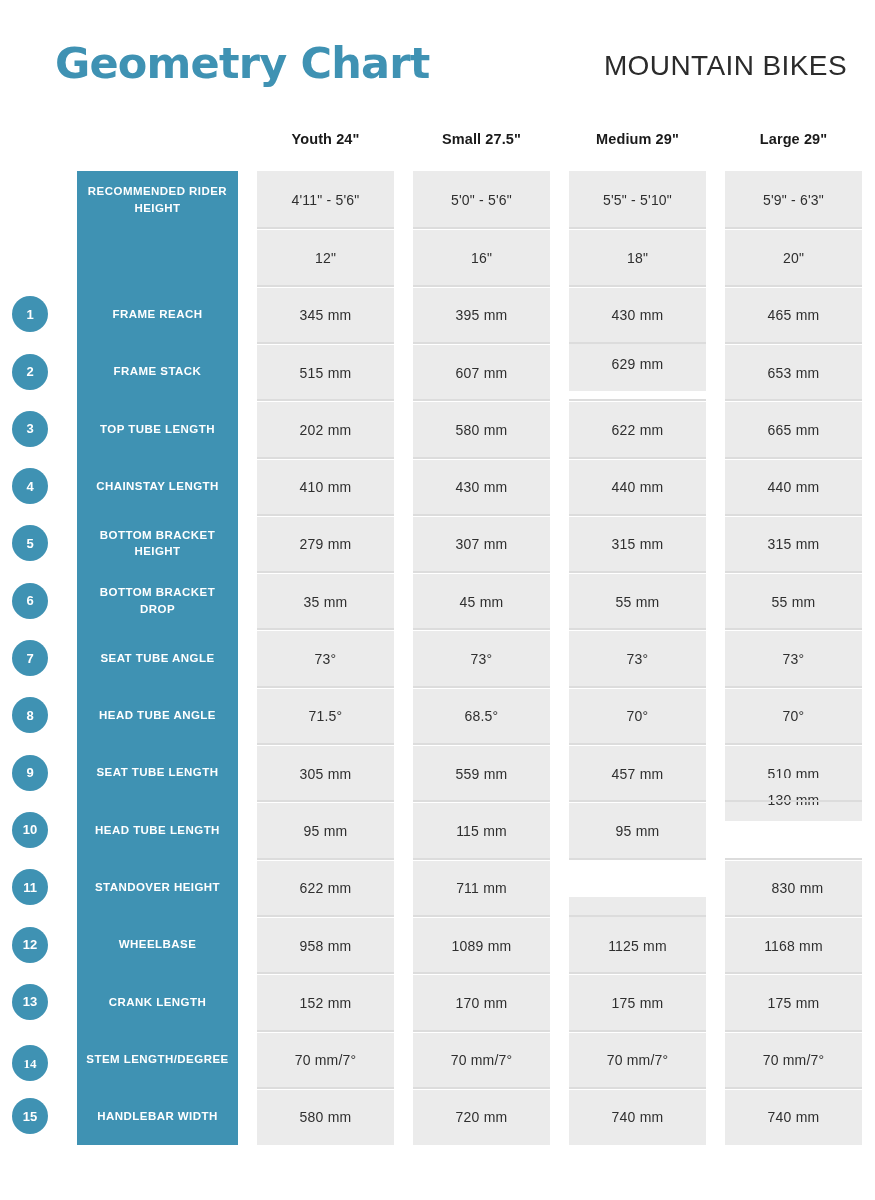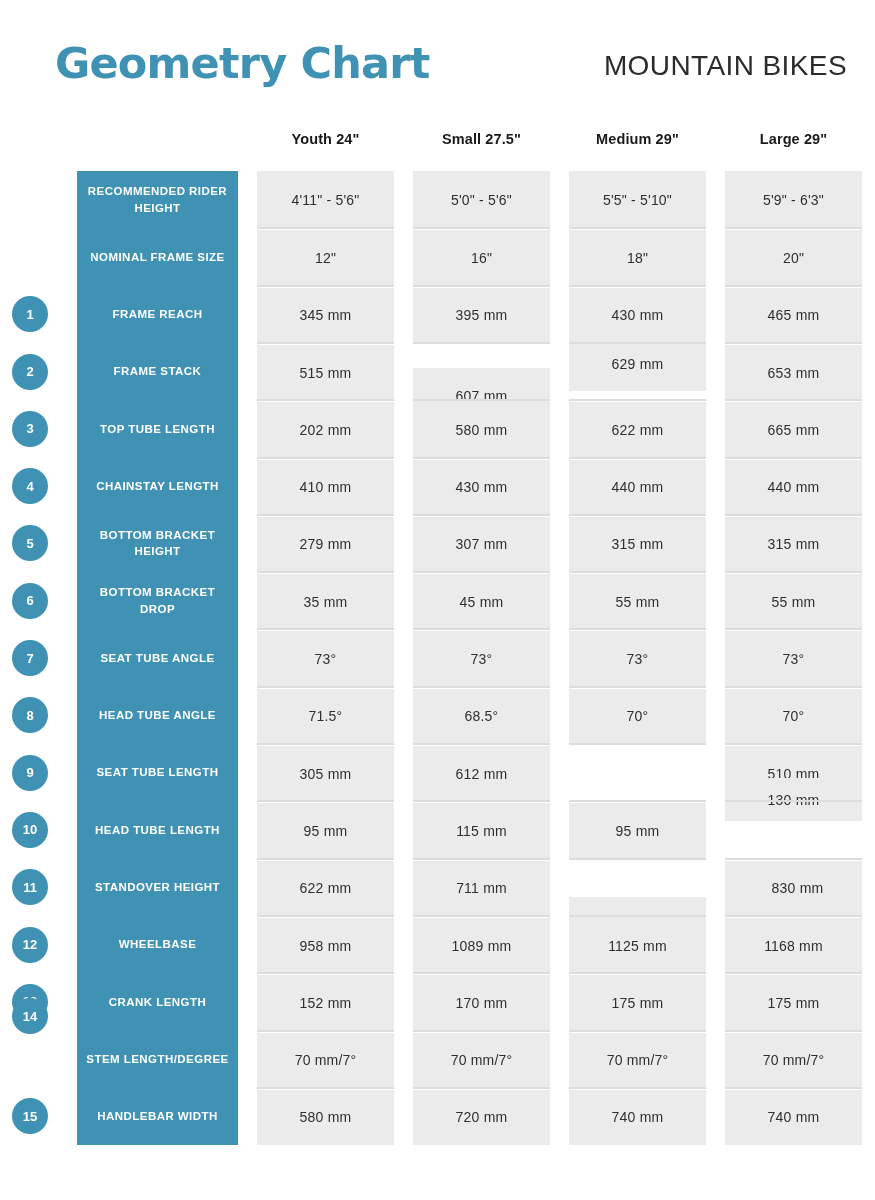--- a/index.html
+++ b/index.html
@@ -186,26 +186,25 @@
         <div class="badge" style="top: 297.15px;">4</div>
         <div class="badge" style="top: 354.45px;">5</div>
         <div class="badge" style="top: 411.75px;">6</div>
         <div class="badge" style="top: 469.05px;">7</div>
         <div class="badge" style="top: 526.35px;">8</div>
         <div class="badge" style="top: 583.65px;">9</div>
         <div class="badge" style="top: 640.95px;">10</div>
         <div class="badge" style="top: 698.25px;">11</div>
         <div class="badge" style="top: 755.55px;">12</div>
         <div class="badge" style="top: 812.85px;">13</div>
-        <div class="badge" style="top: 827px;">14</div>
+        <div class="badge" style="top: 874px; font-family: Liberation Serif, serif;">14</div>
         <div class="badge" style="top: 927.45px;">15</div>
       </div>
     <div class="label-col" id="label-col">
         <div class="row-label" style="top: 0px; height: 57.3px;">RECOMMENDED RIDER HEIGHT</div>
-        <div class="row-label" style="top: 57.3px; height: 57.3px;">NOMINAL FRAME SIZE</div>
         <div class="row-label" style="top: 114.6px; height: 57.3px;">FRAME REACH</div>
         <div class="row-label" style="top: 171.9px; height: 57.3px;">FRAME STACK</div>
         <div class="row-label" style="top: 229.2px; height: 57.3px;">TOP TUBE LENGTH</div>
         <div class="row-label" style="top: 286.5px; height: 57.3px;">CHAINSTAY LENGTH</div>
         <div class="row-label" style="top: 343.8px; height: 57.3px;">BOTTOM BRACKET HEIGHT</div>
         <div class="row-label" style="top: 458.4px; height: 57.3px;">SEAT TUBE ANGLE</div>
         <div class="row-label" style="top: 401.1px; height: 57.3px;">BOTTOM BRACKET DROP</div>
         <div class="row-label" style="top: 515.7px; height: 57.3px;">HEAD TUBE ANGLE</div>
         <div class="row-label" style="top: 573px; height: 57.3px;">SEAT TUBE LENGTH</div>
         <div class="row-label" style="top: 630.3px; height: 57.3px;">HEAD TUBE LENGTH</div>
@@ -250,35 +249,35 @@
           <div class="cell-sep" style="top: 858.5px;"></div>
           <div class="cell" style="top: 918.8px; height: 55.3px;">580 mm</div>
           <div class="cell-sep" style="top: 915.8px;"></div>
         </div>
         <div class="data-col" style="left: 156px;">
           <div class="cell" style="top: 0px; height: 57.3px;">5'0" - 5'6"</div>
           <div class="cell" style="top: 59.3px; height: 55.3px;">16"</div>
           <div class="cell-sep" style="top: 56.3px;"></div>
           <div class="cell" style="top: 116.6px; height: 55.3px;">395 mm</div>
           <div class="cell-sep" style="top: 113.6px;"></div>
-          <div class="cell" style="top: 173.9px; height: 55.3px; margin-top: 23px;">607 mm</div>
+          <div class="cell" style="top: 173.9px; height: 55.3px;">607 mm</div>
           <div class="cell-sep" style="top: 170.9px;"></div>
           <div class="cell" style="top: 231.2px; height: 55.3px;">580 mm</div>
           <div class="cell-sep" style="top: 228.2px;"></div>
           <div class="cell" style="top: 288.5px; height: 55.3px;">430 mm</div>
           <div class="cell-sep" style="top: 285.5px;"></div>
           <div class="cell" style="top: 345.8px; height: 55.3px;">307 mm</div>
           <div class="cell-sep" style="top: 342.8px;"></div>
           <div class="cell" style="top: 403.1px; height: 55.3px;">45 mm</div>
           <div class="cell-sep" style="top: 400.1px;"></div>
           <div class="cell" style="top: 460.4px; height: 55.3px;">73°</div>
           <div class="cell-sep" style="top: 457.4px;"></div>
           <div class="cell" style="top: 517.7px; height: 55.3px;">68.5°</div>
           <div class="cell-sep" style="top: 514.7px;"></div>
-          <div class="cell" style="top: 575px; height: 55.3px;">612 mm</div>
+          <div class="cell" style="top: 575px; height: 55.3px;">559 mm</div>
           <div class="cell-sep" style="top: 572px;"></div>
           <div class="cell" style="top: 632.3px; height: 55.3px;">115 mm</div>
           <div class="cell-sep" style="top: 629.3px;"></div>
           <div class="cell" style="top: 689.6px; height: 55.3px;">711 mm</div>
           <div class="cell-sep" style="top: 686.6px;"></div>
           <div class="cell" style="top: 746.9px; height: 55.3px;">1089 mm</div>
           <div class="cell-sep" style="top: 743.9px;"></div>
           <div class="cell" style="top: 804.2px; height: 55.3px;">170 mm</div>
           <div class="cell-sep" style="top: 801.2px;"></div>
           <div class="cell" style="top: 861.5px; height: 55.3px;">70 mm/7°</div>
@@ -299,20 +298,21 @@
           <div class="cell" style="top: 288.5px; height: 55.3px;">440 mm</div>
           <div class="cell-sep" style="top: 285.5px;"></div>
           <div class="cell" style="top: 345.8px; height: 55.3px;">315 mm</div>
           <div class="cell-sep" style="top: 342.8px;"></div>
           <div class="cell" style="top: 403.1px; height: 55.3px;">55 mm</div>
           <div class="cell-sep" style="top: 400.1px;"></div>
           <div class="cell" style="top: 460.4px; height: 55.3px;">73°</div>
           <div class="cell-sep" style="top: 457.4px;"></div>
           <div class="cell" style="top: 517.7px; height: 55.3px;">70°</div>
           <div class="cell-sep" style="top: 514.7px;"></div>
+          <div class="cell" style="top: 575px; height: 55.3px;">457 mm</div>
           <div class="cell-sep" style="top: 572px;"></div>
           <div class="cell" style="top: 632.3px; height: 55.3px;">95 mm</div>
           <div class="cell-sep" style="top: 629.3px;"></div>
           <div class="cell" style="top: 726px; height: 68px;">790 mm</div>
           <div class="cell-sep" style="top: 686.6px;"></div>
           <div class="cell" style="top: 746.9px; height: 55.3px;">1125 mm</div>
           <div class="cell-sep" style="top: 743.9px;"></div>
           <div class="cell" style="top: 804.2px; height: 55.3px;">175 mm</div>
           <div class="cell-sep" style="top: 801.2px;"></div>
           <div class="cell" style="top: 861.5px; height: 55.3px;">70 mm/7°</div>

